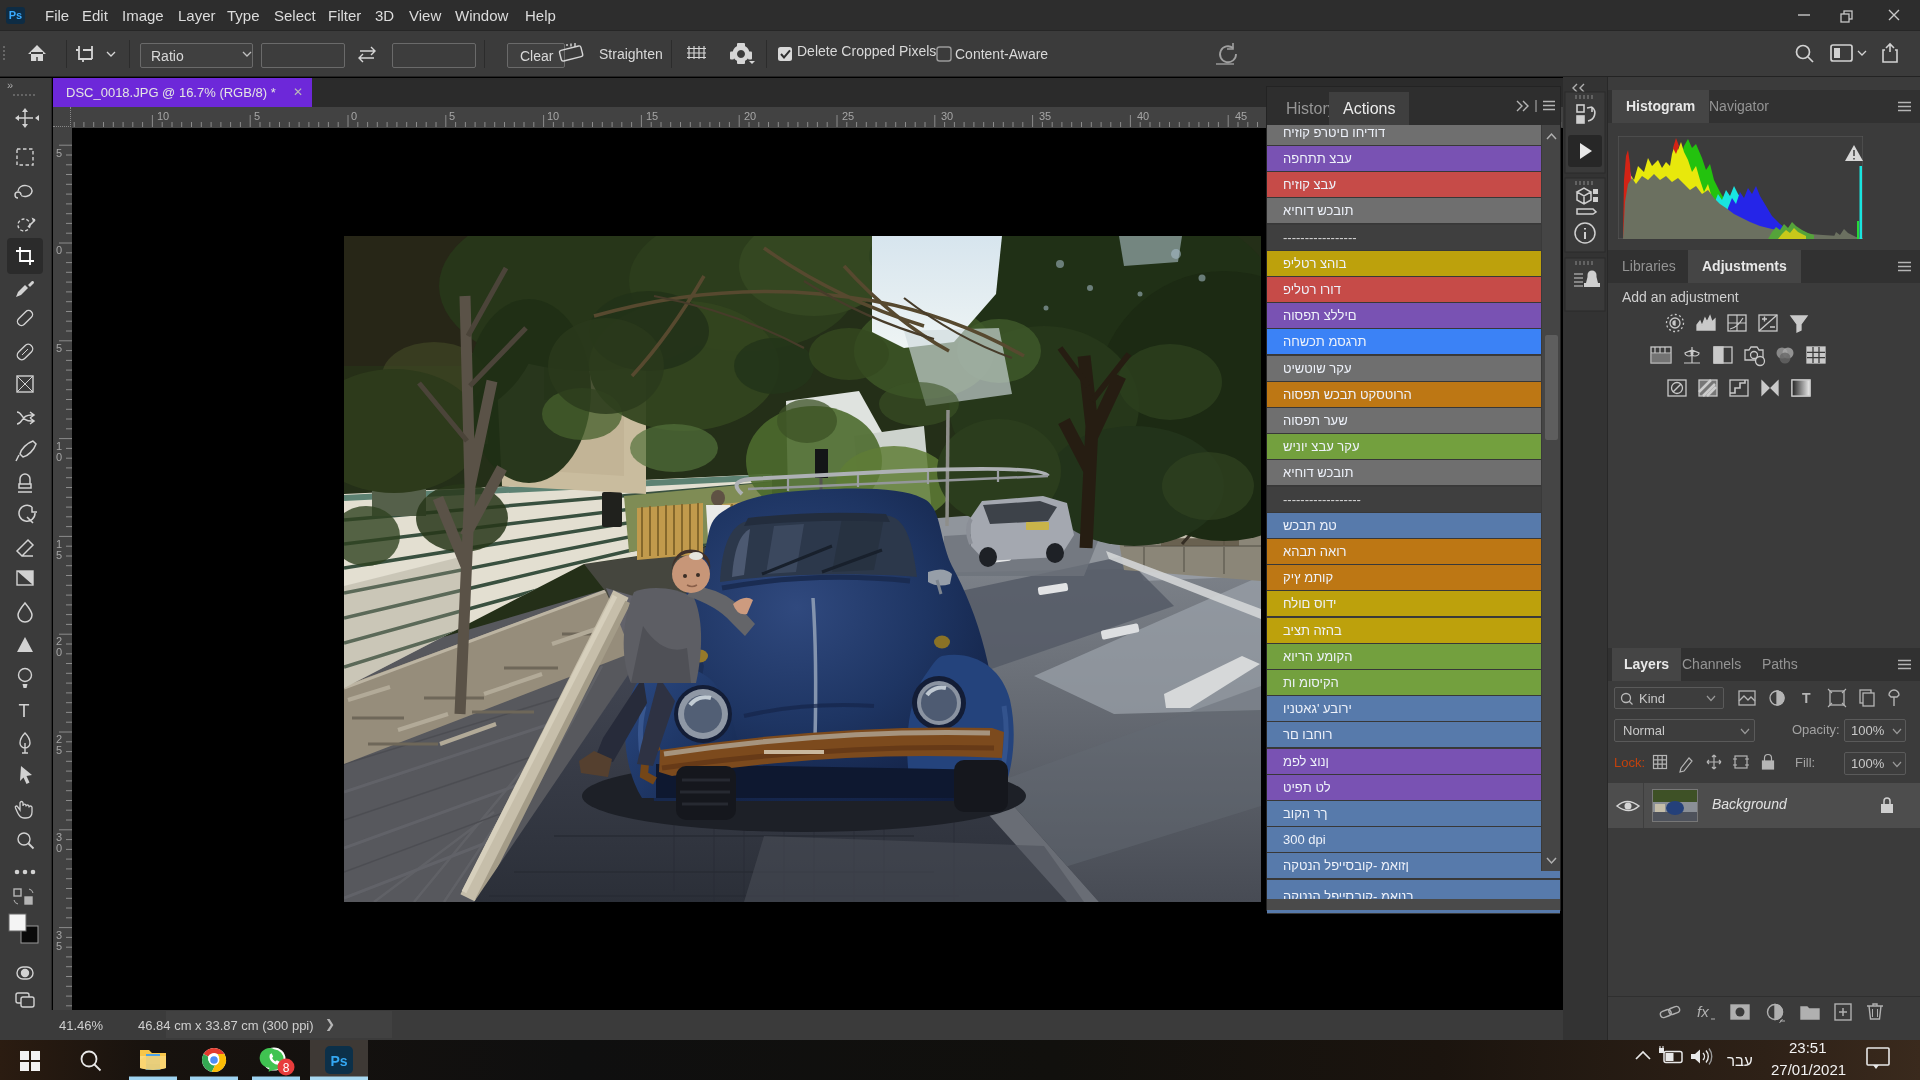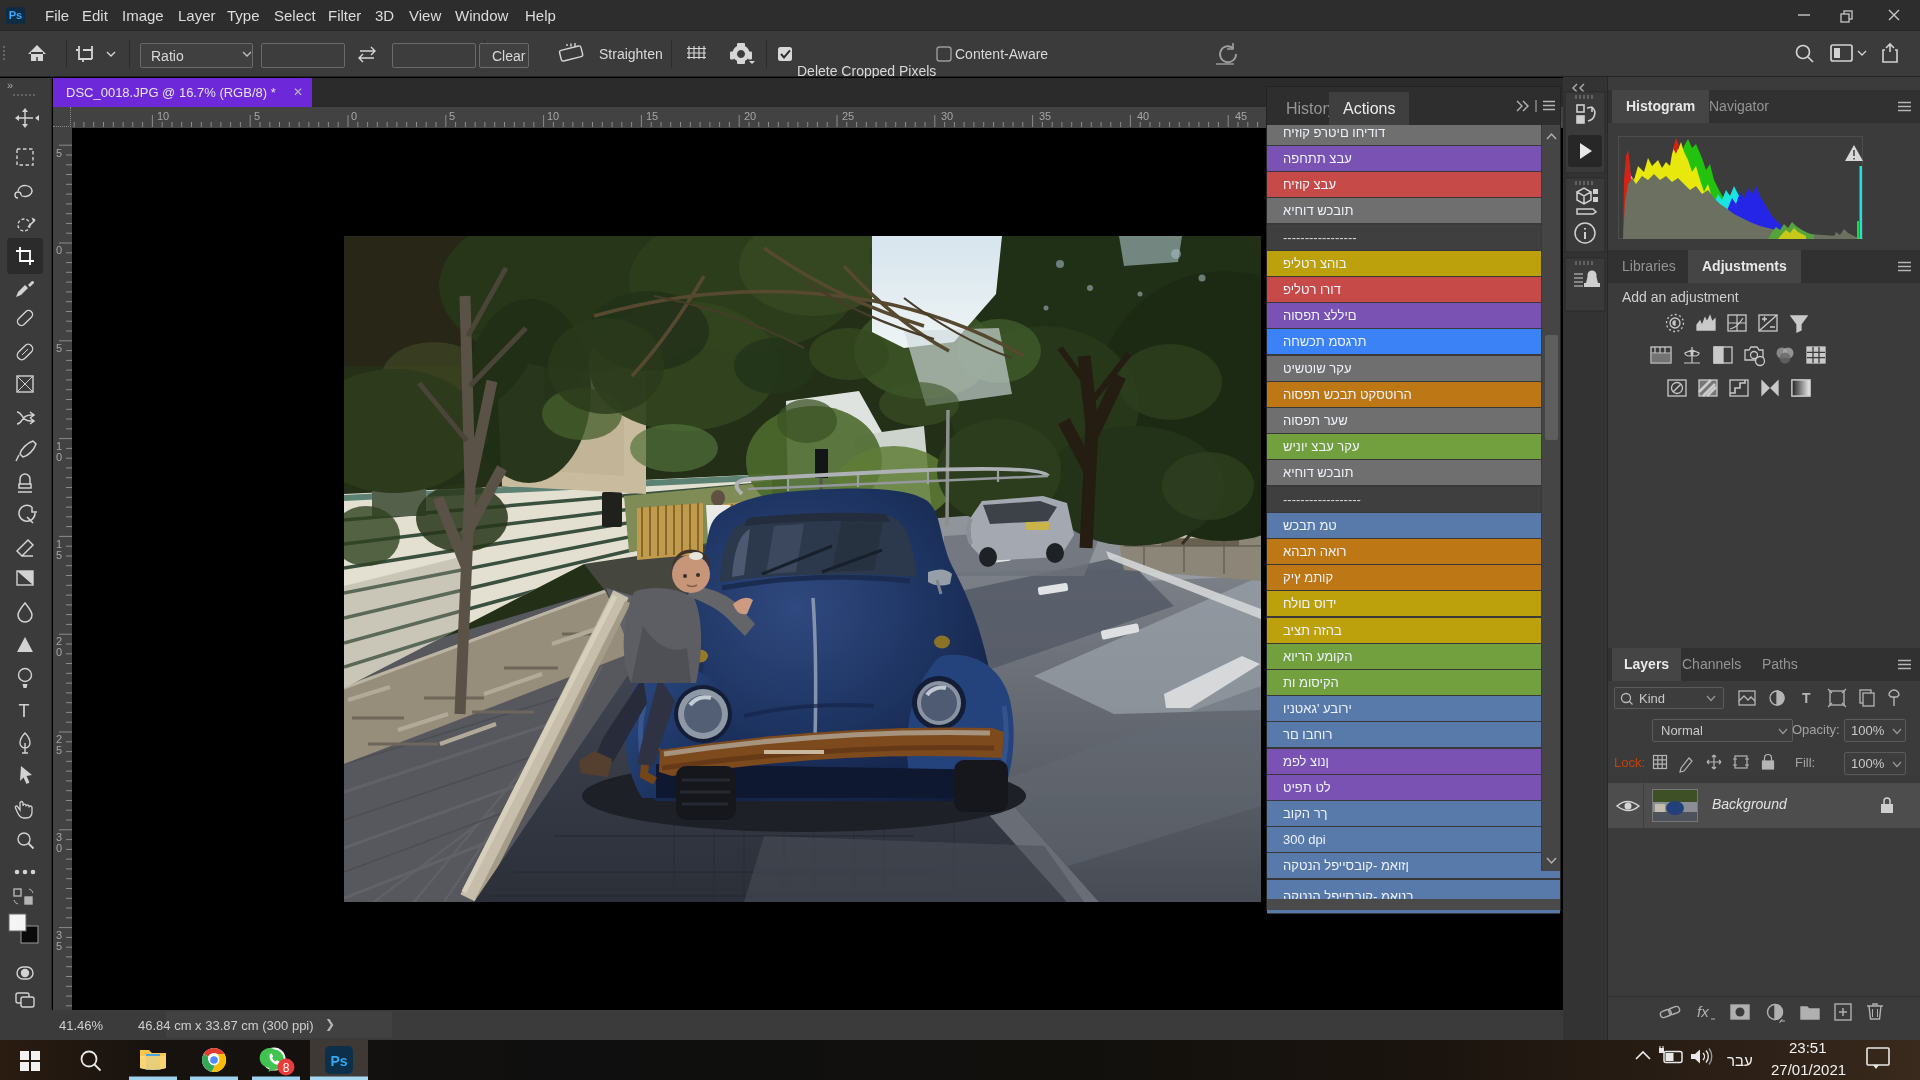--- a/index.html
+++ b/index.html
@@ -58,25 +58,25 @@
 <div class="sep" style="left:66px"></div>
 <div class="sep" style="left:129px"></div>
 <div class="sep" style="left:484px"></div>
 <div class="sep" style="left:671px"></div>
 <div class="sep" style="left:766px"></div>
 <div class="obox" style="left:140px;width:113px;">
       <span style="position:absolute;left:10px;top:4px;">Ratio</span>
     </div>
 <div class="obox" style="left:261px;width:84px;background:#3d3d3d;"></div>
 <div class="obox" style="left:392px;width:84px;background:#3d3d3d;"></div>
-<div class="obox" style="left:479px;width:50px;">
+<div class="obox" style="left:507px;width:58px;">
       <span style="position:absolute;left:12px;top:4px;">Clear</span>
     </div>
 <div style="position:absolute;left:599px;top:15px;">Straighten</div>
-<div style="position:absolute;left:797px;top:32px;">Delete Cropped Pixels</div>
+<div style="position:absolute;left:797px;top:12px;">Delete Cropped Pixels</div>
 <div style="position:absolute;left:955px;top:15px;">Content-Aware</div>
 <svg class="abs" style="left:0;top:0;" width="1920" height="46">
 <g stroke="#d6d6d6" fill="none" stroke-width="1.5">
 <path d="M4,15 v2 M4,19 v2 M4,23 v2 M4,27 v2" stroke="#777"></path>
 <path d="M28,23 37,14 46,23 M31,21 v9 h12 v-9" fill="#d6d6d6" stroke="none"></path>
 <path d="M37,26 v4" stroke="#3b3b3b"></path>
 <path d="M79,15 v13 h13 M83,19 h9 M92,15 v13 M83,28 v3 M79,19 h-3" stroke-width="1.8"></path>
 <path d="M107,21 l4,4 4,-4" stroke-width="1.3"></path>
 <path d="M243,21 l4,4 4,-4" stroke="#c0c0c0" stroke-width="1.3"></path>
 <path d="M360,20 h14 m-3,-4 4,4 -4,4 M374,27 h-14 m3,-4 -4,4 4,4" stroke-width="1.4"></path>
@@ -698,21 +698,21 @@
     </g>
 <g transform="translate(131,11)">
       <rect x="-7" y="-8" width="11" height="13"></rect>
       <rect x="-4" y="-5" width="11" height="13" fill="#3b3b3b"></rect>
     </g>
 <g transform="translate(158,11)">
       <path d="M0,-8 a5,5 0 0 1 5,5 l-2,2 h-6 l-2,-2 a5,5 0 0 1 5,-5 z M0,-1 v9" stroke-width="1.4"></path>
     </g>
 </svg>
 
-<div class="abs" style="left:1614px;top:719px;width:141px;height:23px;background:#3d3d3d;border:1px solid #5a5a5a;border-radius:2px;color:#c9c9c9;font-size:13px;margin-left:38px;">
+<div class="abs" style="left:1614px;top:719px;width:141px;height:23px;background:#3d3d3d;border:1px solid #5a5a5a;border-radius:2px;color:#c9c9c9;font-size:13px;">
 <span style="position:absolute;left:8px;top:3px;">Normal</span>
 <svg class="abs" style="right:4px;top:8px;" width="10" height="8">
       <path d="M1,1 l4,4.5 4,-4.5" stroke="#999" fill="none" stroke-width="1.2"></path>
     </svg>
 </div>
 <div class="abs" style="left:1792px;top:722px;color:#a3a3a3;font-size:13px;">Opacity:</div>
 <div class="abs" style="left:1844px;top:719px;width:62px;height:23px;background:#3d3d3d;border:1px solid #5a5a5a;border-radius:2px;color:#c9c9c9;font-size:13px;">
     <span style="position:absolute;left:6px;top:3px;">100%</span>
     <svg class="abs" style="right:3px;top:8px;" width="10" height="8">
       <path d="M1,1 l4,4.5 4,-4.5" stroke="#999" fill="none" stroke-width="1.2"></path>

